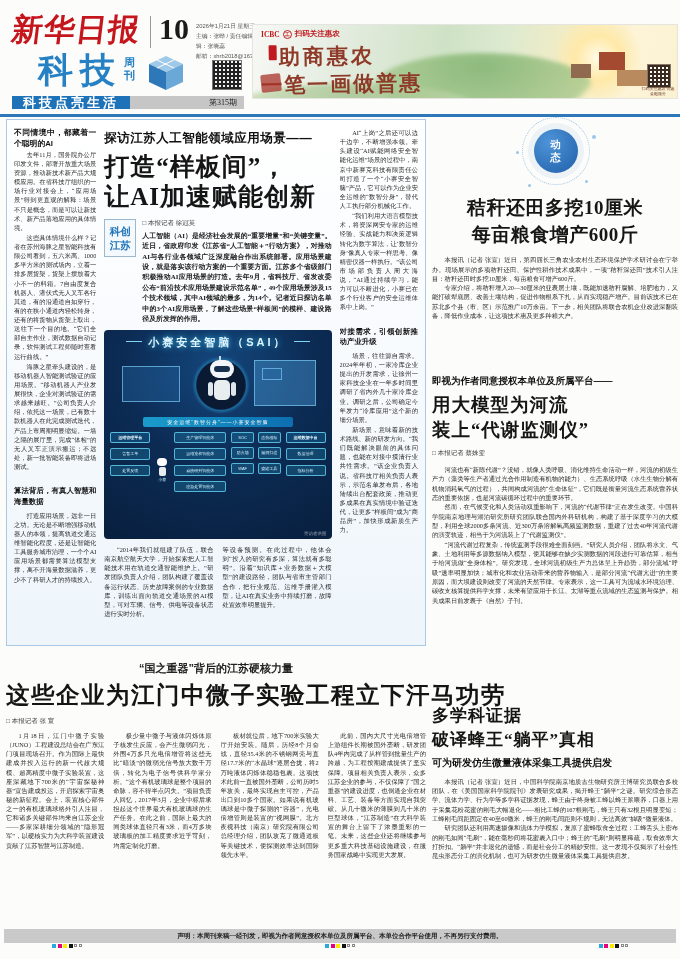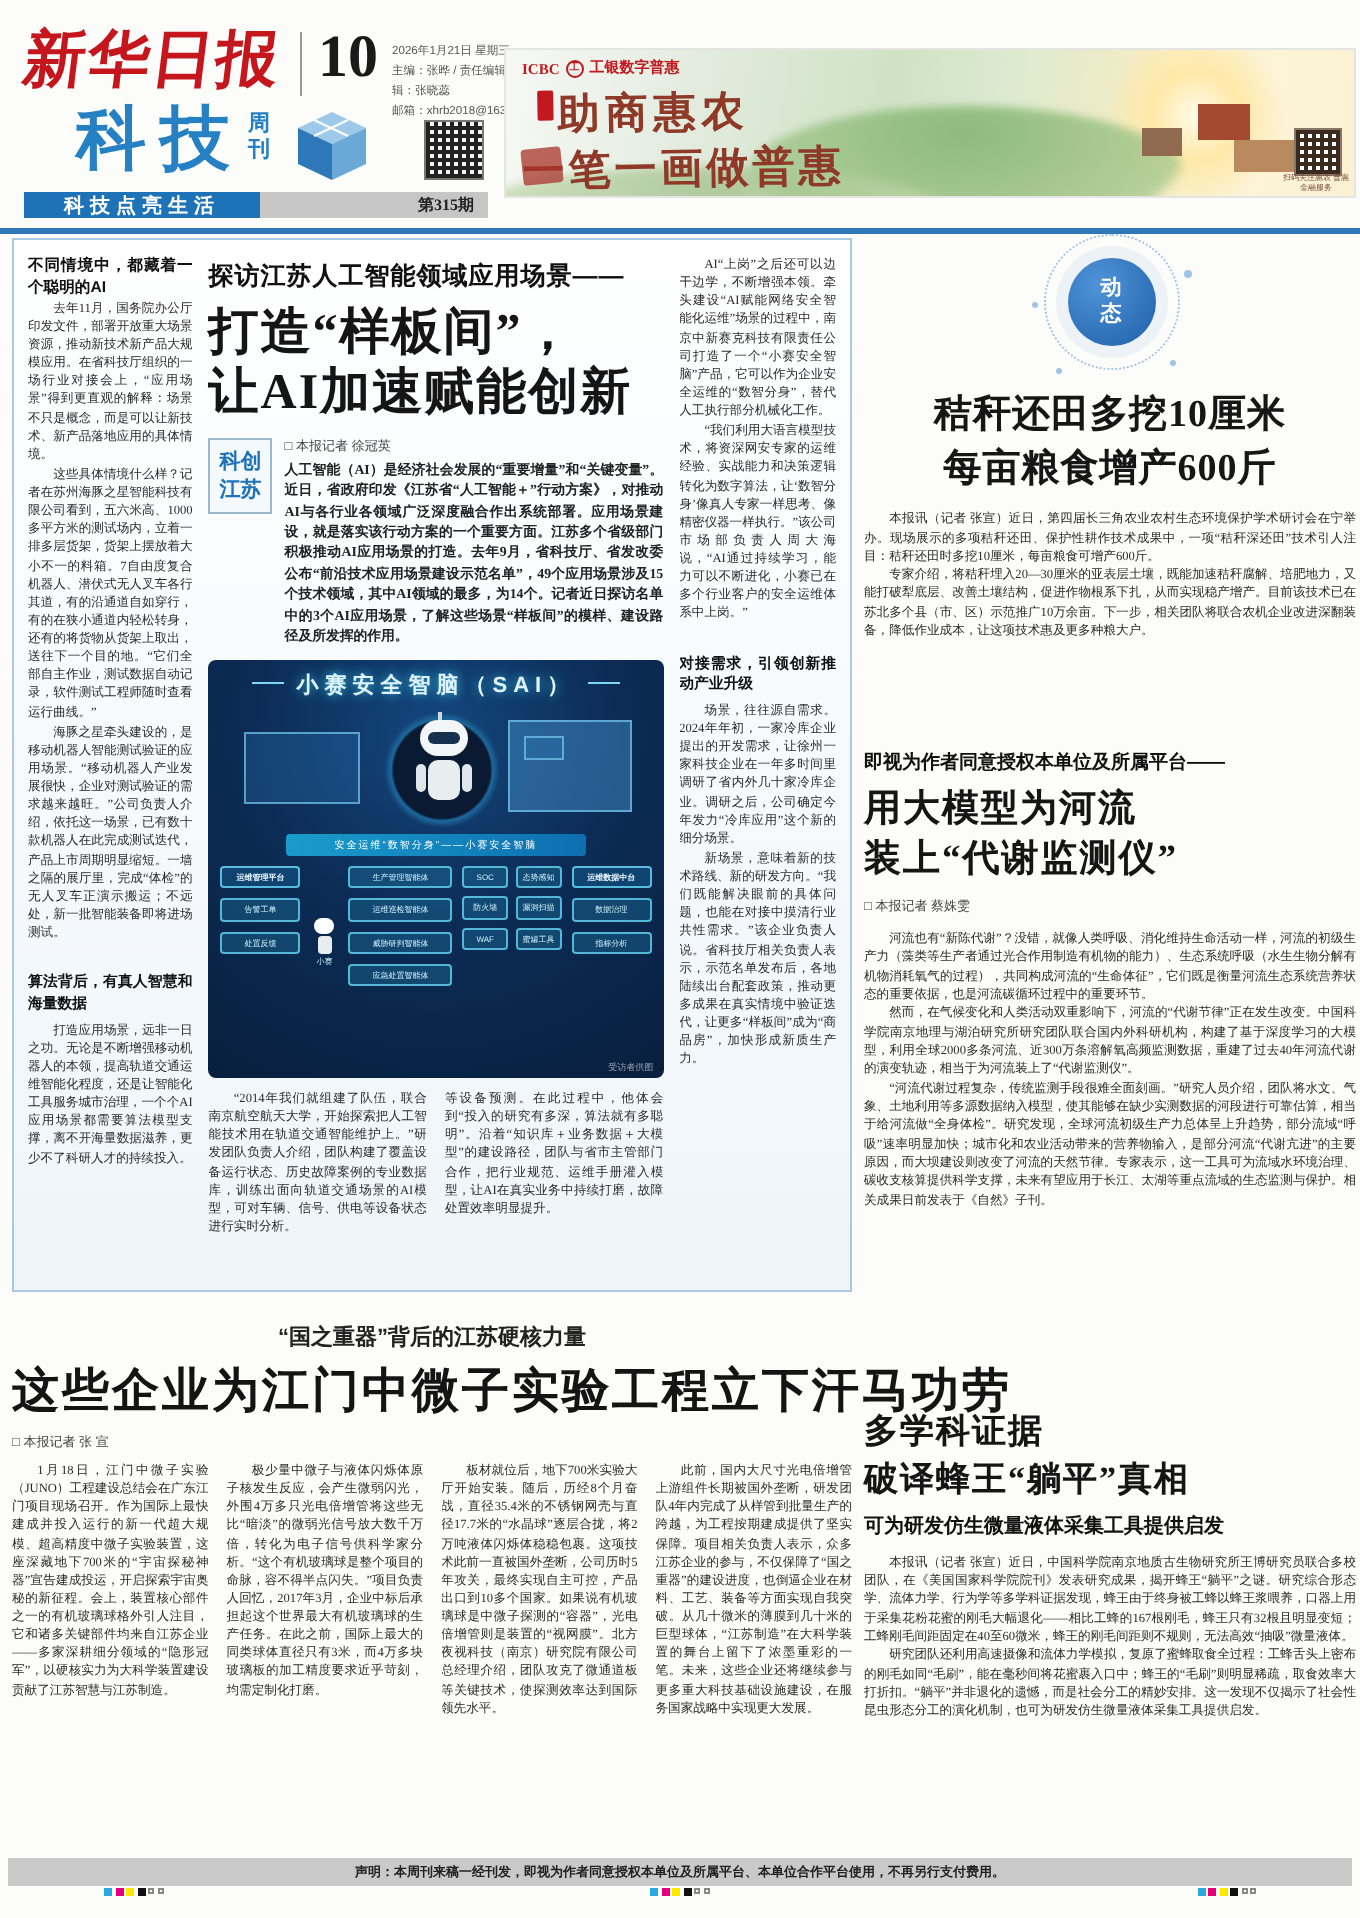--- a/index.html
+++ b/index.html
@@ -15,23 +15,23 @@
   #page-num{font-size:30px;font-weight:900;color:#1a1a1a;line-height:1;}
   #date-block{position:absolute;left:196px;top:22px;width:110px;font-size:5.8px;color:#555;line-height:1.7;text-align:left;}
   #tech-row{position:absolute;left:22px;top:52px;display:flex;align-items:flex-start;}
   #tech-logo{font-size:35px;font-weight:900;color:#2581c4;letter-spacing:7px;line-height:1;margin-left:16px;}
   #weekly{display:flex;flex-direction:column;font-size:11px;font-weight:700;color:#2581c4;line-height:1.15;margin:4px 0 0 2px;}
   #cube-icon{margin:2px 0 0 10px;}
   #header-qr{position:absolute;left:212px;top:60px;width:30px;height:30px;background:
      repeating-linear-gradient(0deg,#222 0 2px,transparent 2px 4px),
      repeating-linear-gradient(90deg,#222 0 2px,#f2f2f2 2px 4px);border:1px solid #777;}
   #tag-bar{position:absolute;left:12px;top:96px;width:232px;height:13px;display:flex;}
-  #tag-bar-blue{flex:0 0 118px;background:#1d72b8;color:#fff;font-size:10px;font-weight:700;
+  #tag-bar-blue{flex:0 0 118px;background:#1d72b8;color:#fff;font-size:13px;font-weight:700;
      letter-spacing:3px;display:flex;align-items:center;justify-content:center;}
-  #tag-bar-gray{flex:1;background:#c6c6c6;color:#222;font-size:8px;font-weight:700;
+  #tag-bar-gray{flex:1;background:#c6c6c6;color:#222;font-size:8px;font-weight:400;
      display:flex;align-items:center;justify-content:flex-end;padding-right:7px;}
   #head-rule{position:absolute;left:0;right:0;top:114px;height:3px;background:#2e77b8;}
 
   
   #ad{position:absolute;left:252px;top:24px;width:426px;height:75px;overflow:hidden;border:1px solid #e4e4e0;
       background:linear-gradient(100deg,#f7f8f5 0%,#e3ecdf 22%,#cfe2c5 45%,#dcead0 58%,#f4ecc4 74%,#fdf4d8 88%,#fbf1d2 100%);}
   .hill{position:absolute;border-radius:50%;filter:blur(2px);}
   #hill1{left:120px;top:28px;width:220px;height:70px;background:radial-gradient(ellipse at 50% 20%,#7cb06a,#a8c98f 70%,transparent 75%);opacity:.8;}
   #hill2{left:-30px;top:58px;width:260px;height:60px;background:radial-gradient(ellipse at 50% 20%,#9bbd84,#c6dcb0 70%,transparent 75%);opacity:.7;}
   #sun{position:absolute;left:300px;top:-12px;width:90px;height:90px;border-radius:50%;
@@ -186,21 +186,21 @@
     <div id="hill1" class="hill"></div>
     <div id="hill2" class="hill"></div>
     <div id="village">
       <div class="hut" style="left:40px;top:6px;width:26px;height:18px;background:#a34a30;"></div>
       <div class="hut" style="left:12px;top:18px;width:20px;height:14px;background:#8f6a4e;"></div>
       <div class="hut" style="left:58px;top:24px;width:30px;height:16px;background:#b98a5e;"></div>
     </div>
     <div id="ad-brand">
       <span>ICBC</span>
       <span id="icbc-ring">工</span>
-      <span>工银数字普惠</span>
+      <span>扫码关注惠农</span>
     </div>
     <div id="ad-slogan">
       <div class="l1"><span id="ad-seal-sm"></span><span>助商惠农</span></div>
       <div class="l2">一笔一画做普惠</div>
     </div>
     <div id="ad-stamp"></div>
     <div id="ad-qr"></div>
     <div id="ad-qr-cap">扫码关注惠农 普惠金融服务</div>
   </div>
 

